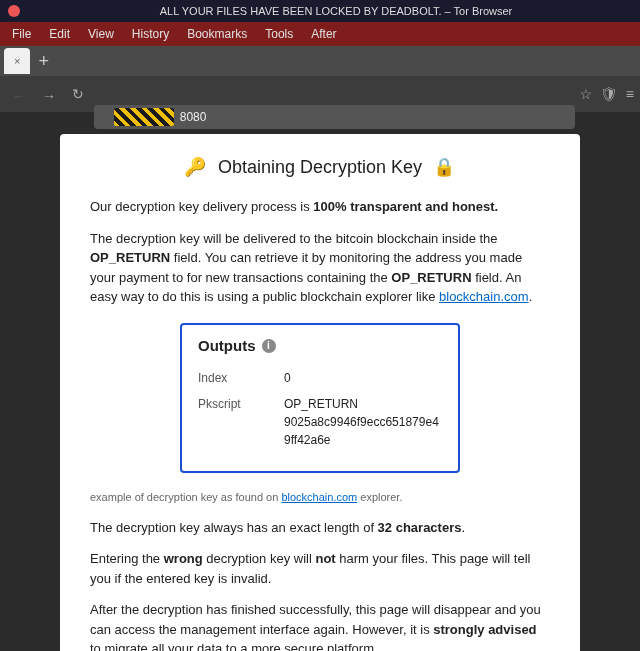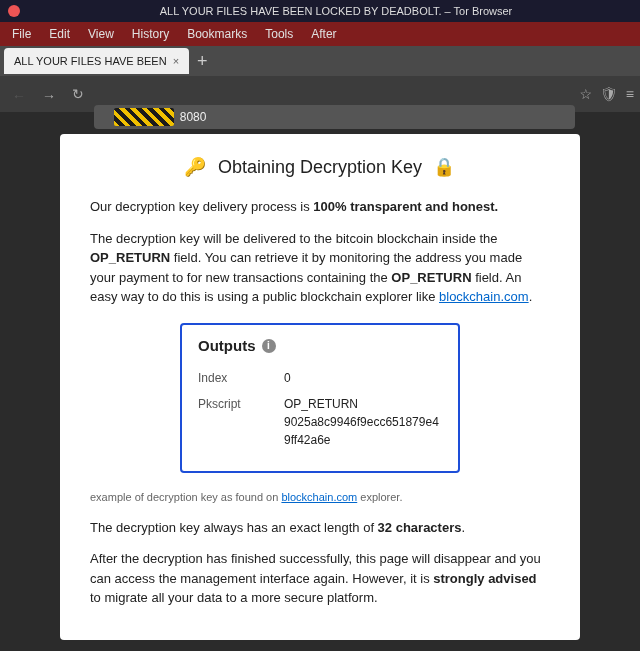--- a/index.html
+++ b/index.html
@@ -240,21 +240,20 @@
   <span class="menu-item">Edit</span>
   <span class="menu-item">View</span>
   <span class="menu-item">History</span>
   <span class="menu-item">Bookmarks</span>
   <span class="menu-item">Tools</span>
   <span class="menu-item">After</span>
 </div>
 
 <div class="tab-bar">
   <div class="tab">
-    <span>ALL YOUR FILES HAVE BEEN</span>
     <span class="close-tab">×</span>
   </div>
   <span class="new-tab-btn">+</span>
 </div>
 
 <div class="nav-bar">
   <span class="nav-btn disabled">←</span>
   <span class="nav-btn">→</span>
   <span class="nav-btn">↻</span>
   <div class="url-bar-container">
@@ -301,19 +300,22 @@
     </div>
 
     <p class="caption">
       <span>example of decryption key as found on <a href="#">blockchain.com</a> explorer.</span>
     </p>
 
     <p class="para">
       <span>The decryption key always has an exact length of </span><strong>32 characters</strong><span>.</span>
     </p>
 
+    <p class="para">
+      Entering the <strong>wrong</strong> decryption key will <strong>not</strong> harm your files. This page will tell you if the entered key is invalid.
+    </p>
 
     <p class="para">
       After the decryption has finished successfully, this page will disappear and you can access the management interface again. However, it is <strong>strongly advised</strong> to migrate all your data to a more secure platform.
     </p>
 
   </div>
 </div>
 
 </body></html>

